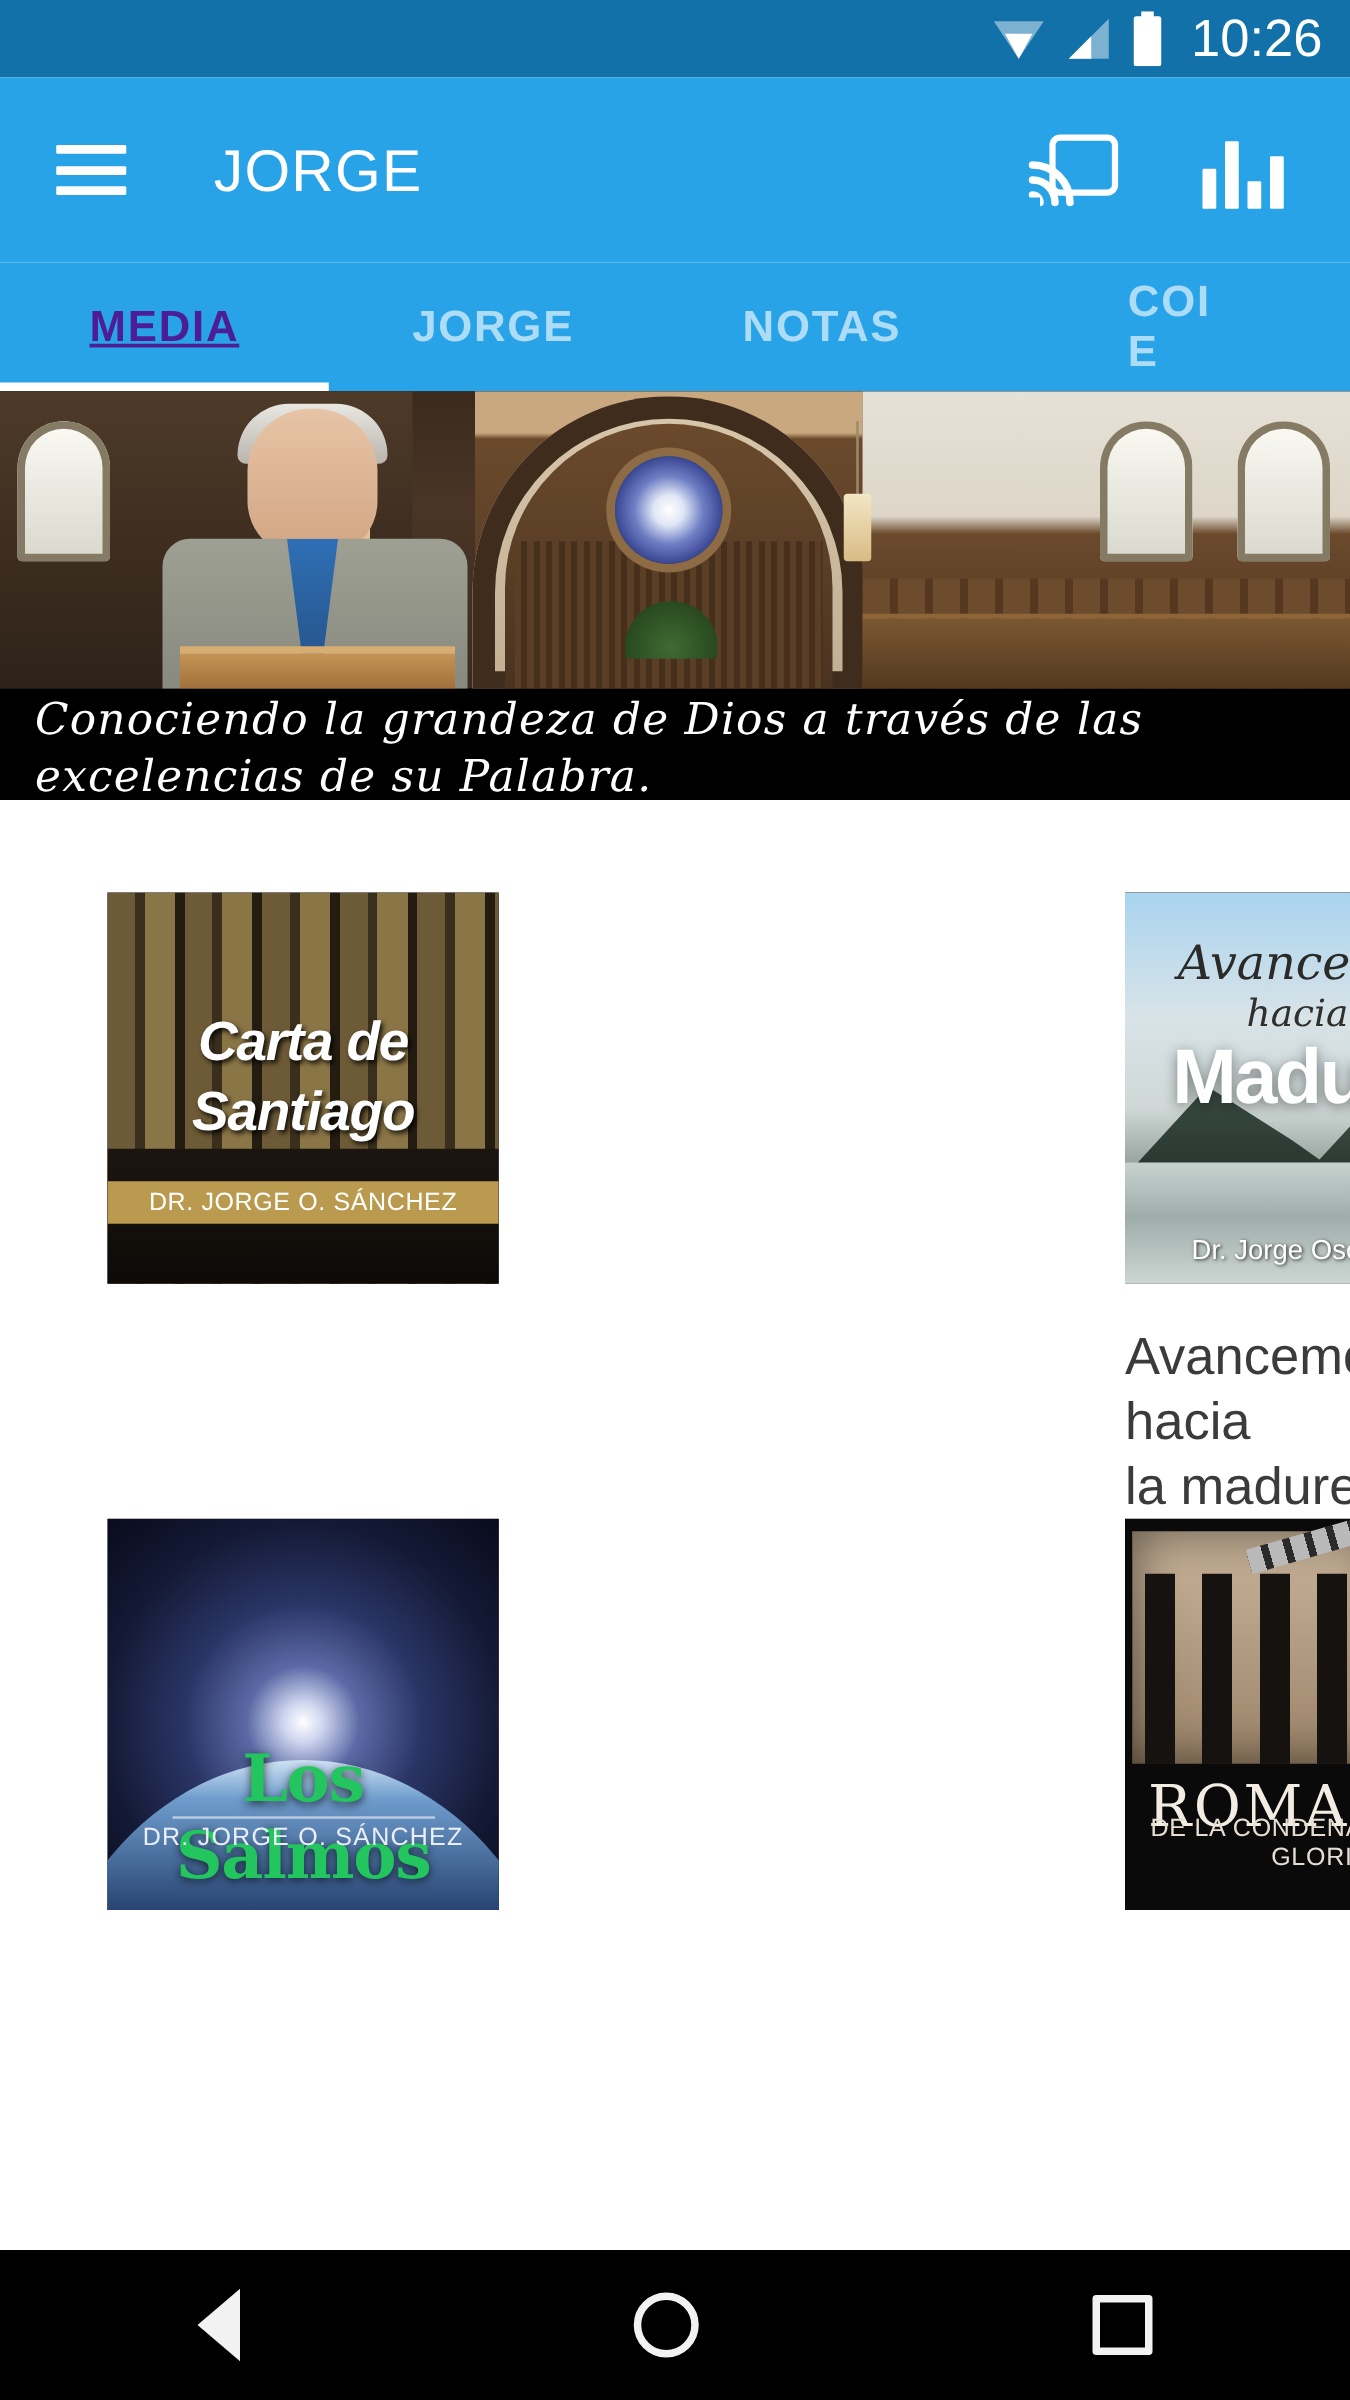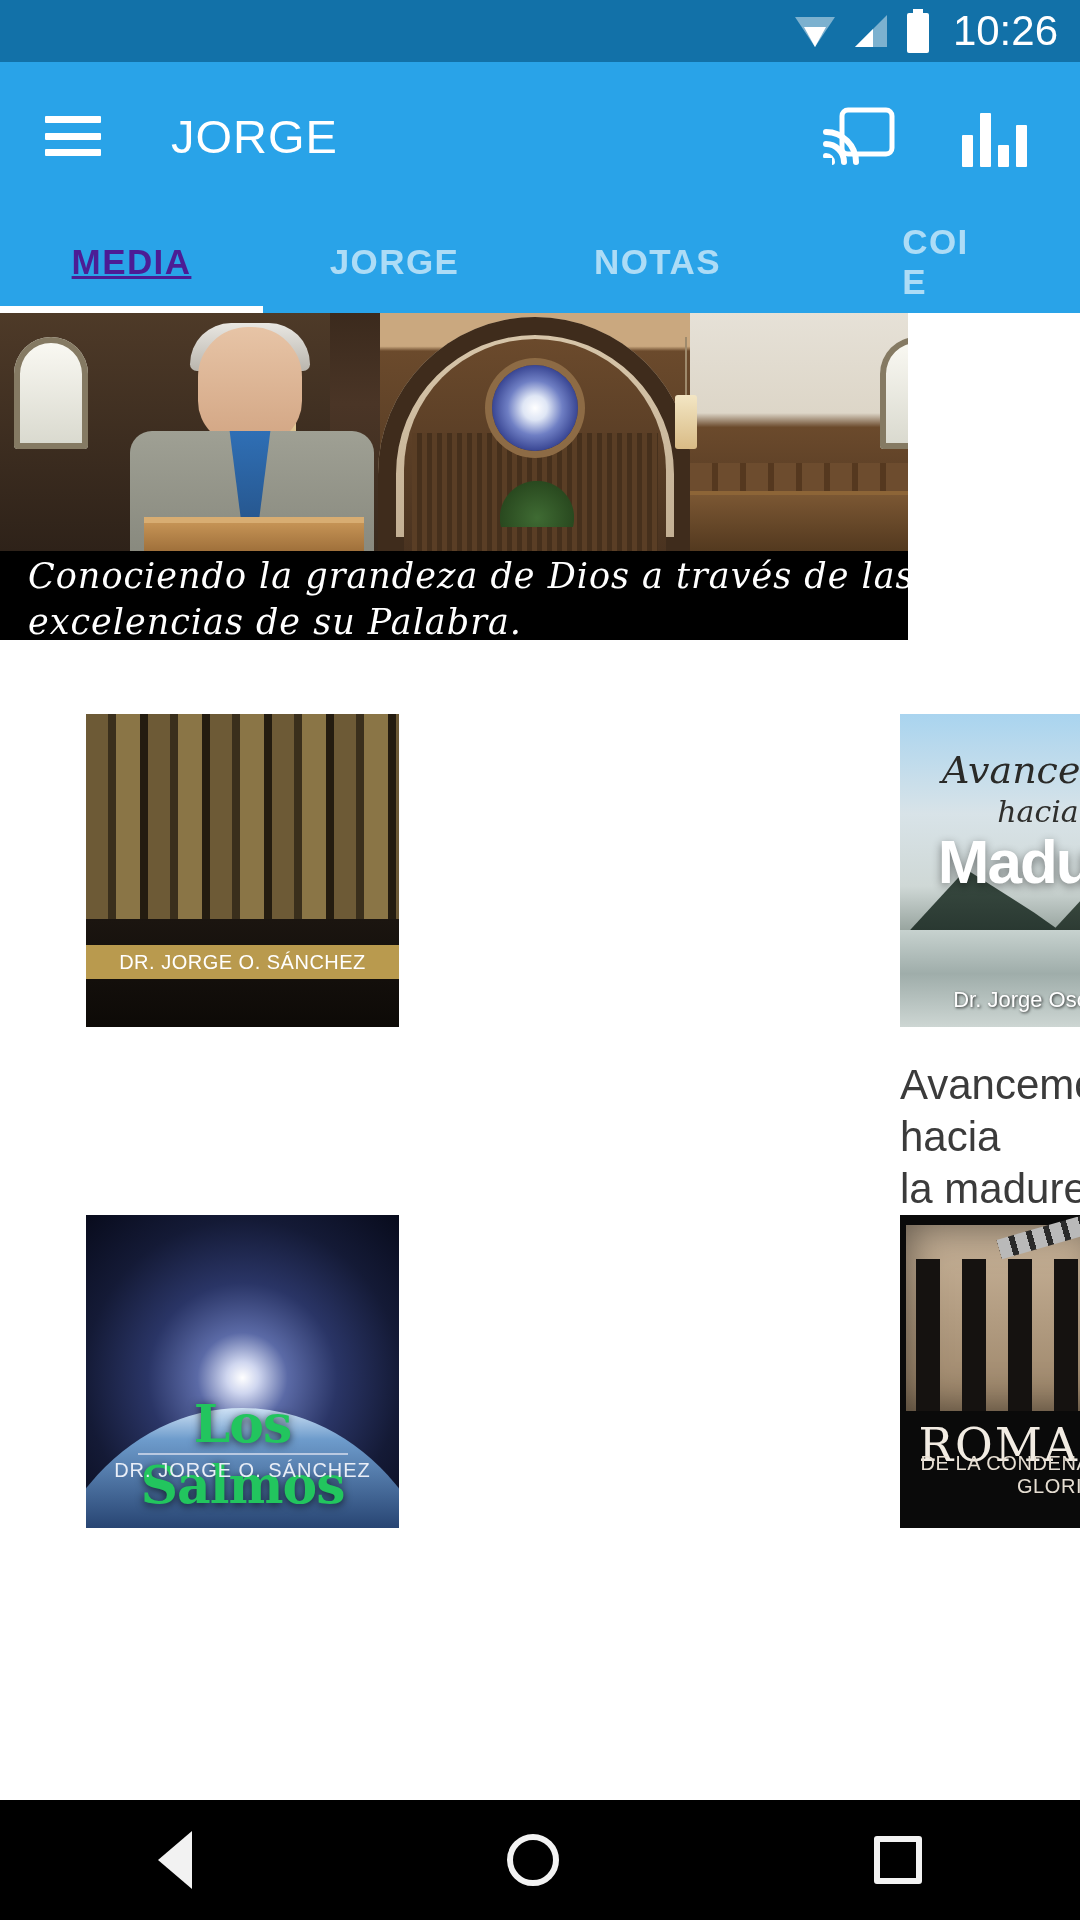--- a/index.html
+++ b/index.html
@@ -47,21 +47,21 @@
   .tab-label {
     color:rgba(255,255,255,.62); font-size:35px; letter-spacing:1.4px; font-weight:700;
     line-height:40px; white-space:pre-line;
   }
   .tab.active .tab-label { color:#4c1d95;text-decoration:underline; }
   .tab.active:after {
     content:""; position:absolute; left:0; bottom:0; width:100%; height:7px; background:#fff;
   }
 
   
-  .hero { position:absolute; left:0; top:313px; width:908px; height:327px; overflow:hidden; background:#000; }
+  .hero { position:absolute; left:0; top:313px; width:1080px; height:327px; overflow:hidden; background:#000; }
   .hero-photo { position:absolute; left:0; top:0; width:1080px; height:238px; overflow:hidden; }
   
   .wall { position:absolute; inset:0; background:
       linear-gradient(180deg,#3b2a1d 0%,#4a3526 38%,#3a2b1e 100%); }
   .panel-l { position:absolute; left:0; top:0; width:330px; height:238px;
       background:linear-gradient(180deg,#4e3a28 0%,#2e2219 100%); }
   .panel-m { position:absolute; left:380px; top:0; width:310px; height:238px;
       background:linear-gradient(180deg,#caa87f 0%,#caa87f 14%,#6b4a2c 16%,#4c3520 100%); }
   .arch { position:absolute; left:378px; top:4px; width:314px; height:238px;
       border-radius:160px 160px 0 0; background:linear-gradient(180deg,#d8c7ab,#c2ae92);
@@ -300,20 +300,22 @@
       <div>excelencias de su Palabra.</div>
     </div>
   </div>
 
   <div class="grid">
 
     <div class="card c0">
       <div class="thumb">
         <div class="t1-bg"></div>
         <div class="t1-dark"></div>
+        <div class="t1-txt">Carta de
+Santiago</div>
         <div class="t1-band">
           <span>DR. JORGE O. SÁNCHEZ</span>
         </div>
       </div>
     </div>
 
     <div class="card c1">
       <div class="thumb">
         <div class="t2-sky"></div>
         <div class="t2-mtn"></div>

